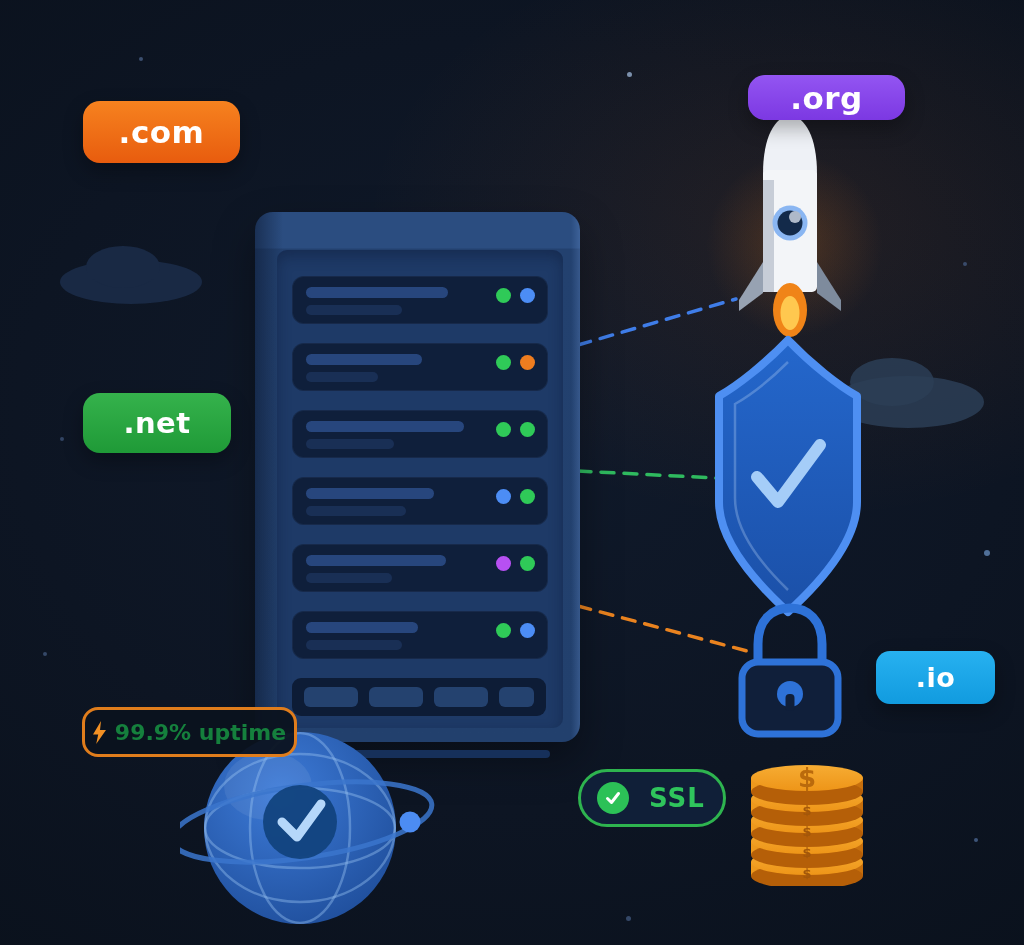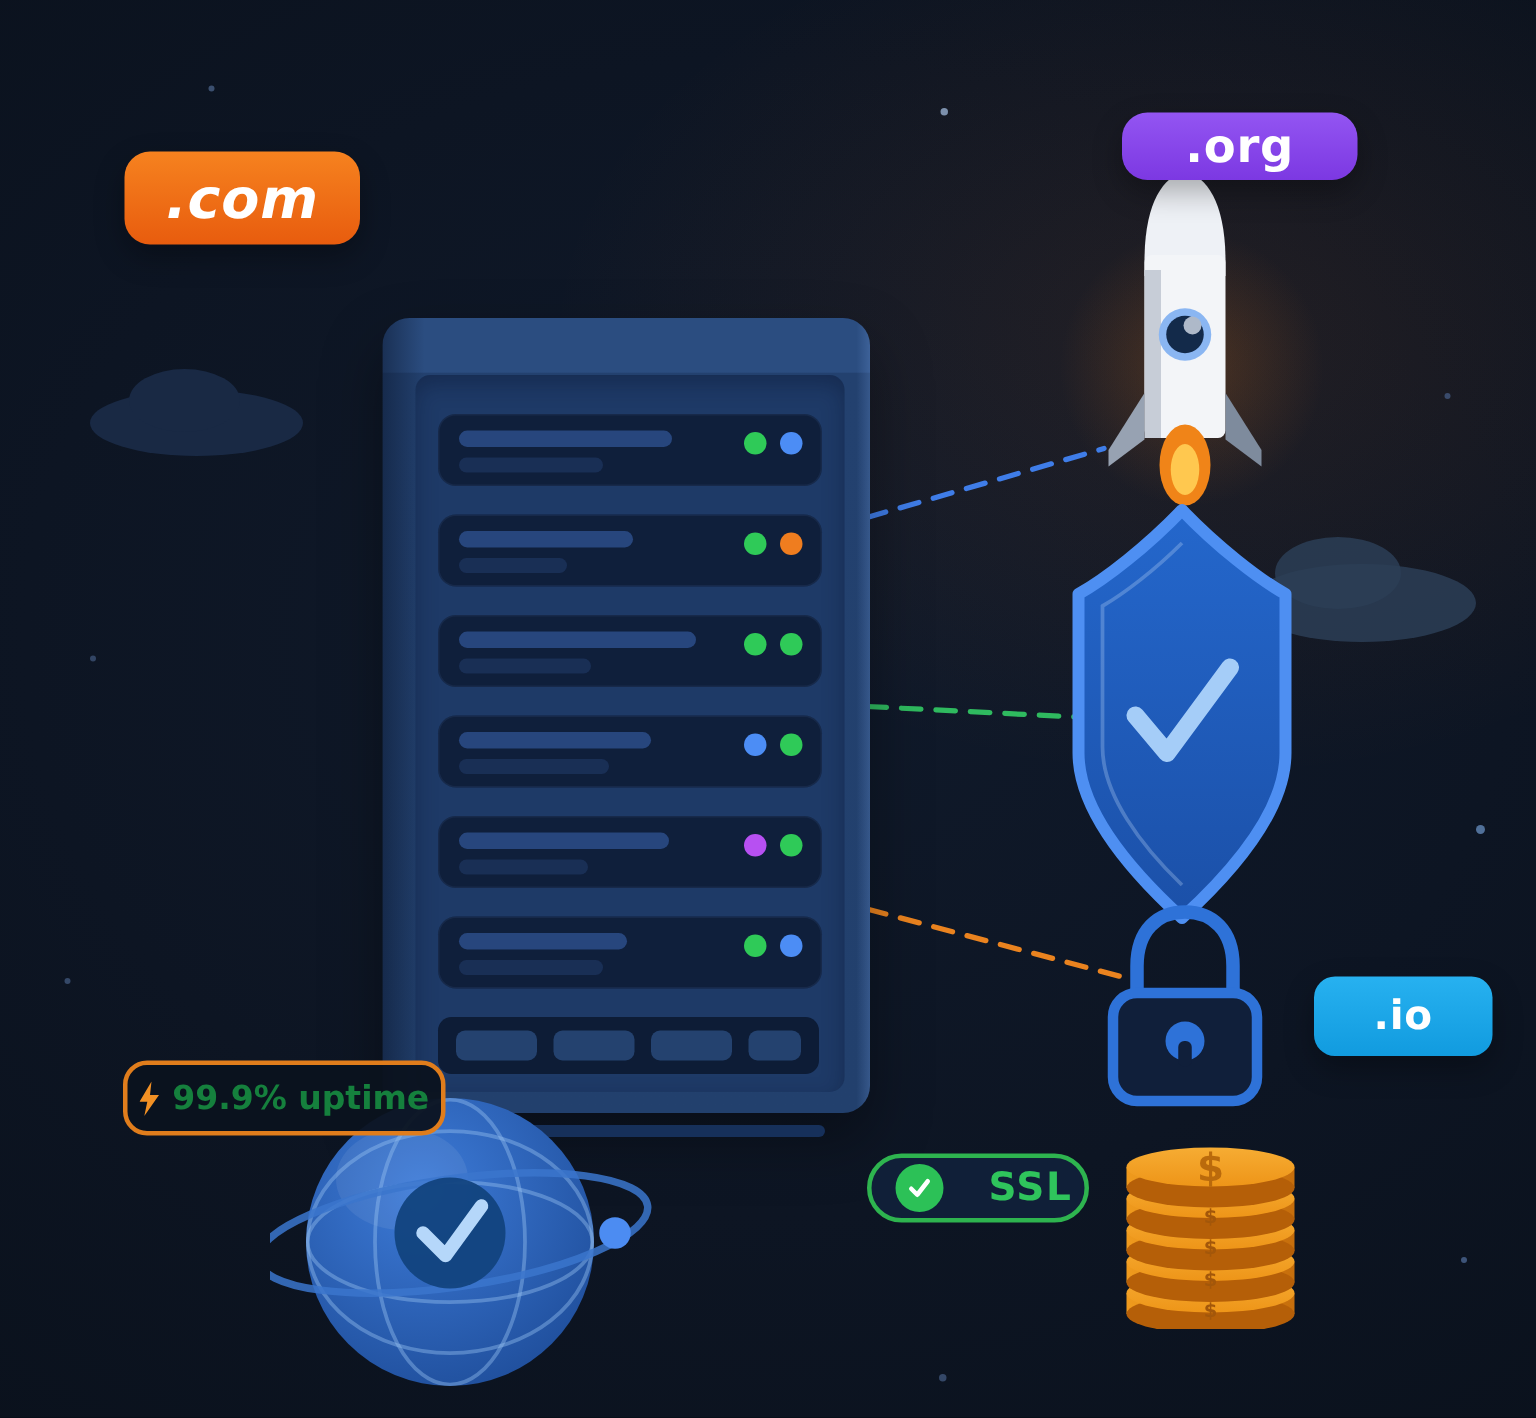--- a/index.html
+++ b/index.html
@@ -49,22 +49,22 @@
   .srv-row .dot{width:15px;height:15px;border-radius:50%;}
   #server-footer{position:absolute;left:37px;top:466px;width:254px;height:38px;border-radius:9px;
     background:#0d1c36;display:flex;align-items:center;gap:11px;padding:0 12px;box-sizing:border-box;}
   #server-footer .slot{height:20px;border-radius:6px;background:#24426f;}
   #server-underline{position:absolute;left:302px;top:750px;width:248px;height:8px;border-radius:4px;
     background:#16305a;z-index:3;}
 
   
   .badge{position:absolute;display:flex;align-items:center;justify-content:center;
     color:#ffffff;font-weight:bold;z-index:6;letter-spacing:.5px;}
-  #badge-com{left:83px;top:101px;width:157px;height:62px;border-radius:17px;font-size:37px;
-    background:linear-gradient(180deg,#f6821f,#e85c0e);box-shadow:0 8px 20px rgba(0,0,0,.3);font-style:italic;}
+  #badge-com{left:83px;top:101px;width:157px;height:62px;border-radius:17px;font-size:31px;
+    background:linear-gradient(180deg,#f6821f,#e85c0e);box-shadow:0 8px 20px rgba(0,0,0,.3);}
   #badge-org{left:748px;top:75px;width:157px;height:45px;border-radius:17px;font-size:31px;
     background:linear-gradient(180deg,#9355f2,#7c38e2);box-shadow:0 8px 20px rgba(0,0,0,.3);}
   #badge-net{left:83px;top:393px;width:148px;height:60px;border-radius:17px;font-size:29px;
     background:linear-gradient(180deg,#35b24c,#1f9a37);box-shadow:0 8px 20px rgba(0,0,0,.3);}
   #badge-io{left:848px;top:651px;width:119px;height:53px;border-radius:14px;font-size:27px;
     background:linear-gradient(180deg,#27b1f0,#119bdf);box-shadow:0 8px 20px rgba(0,0,0,.3);margin-left:28px;}
 
   
   .art{position:absolute;z-index:4;}
   #rocket{left:725px;top:114px;z-index:3;}
@@ -73,23 +73,23 @@
   #globe{left:180px;top:724px;z-index:5;}
   #coins{left:746px;top:756px;}
 
   
   #uptime-badge{position:absolute;left:82px;top:707px;width:215px;height:50px;z-index:6;
     border:3px solid #e07d1c;border-radius:16px;background:rgba(11,18,30,.94);
     display:flex;align-items:center;justify-content:center;gap:9px;box-sizing:border-box;}
   #uptime-badge .txt{color:#15803d;font-weight:bold;font-size:22px;}
 
   
-  #ssl-badge{position:absolute;left:578px;top:769px;width:148px;height:46px;z-index:4;
+  #ssl-badge{position:absolute;left:578px;top:769px;width:148px;height:58px;z-index:4;
     border:3px solid #2eb44f;border-radius:29px;background:#101f38;
-    display:flex;align-items:center;box-sizing:border-box;padding-left:16px;gap:30px;}
+    display:flex;align-items:center;box-sizing:border-box;padding-left:16px;gap:20px;}
   #ssl-check{width:32px;height:32px;border-radius:50%;background:#2cc157;
     display:flex;align-items:center;justify-content:center;}
   #ssl-badge .txt{color:#2fc45c;font-weight:bold;font-size:26px;letter-spacing:1px;}
 </style>
 </head>
 <body>
 
 <div id="canvas">
 
   <div class="layer">
@@ -280,20 +280,23 @@
       <text x="61" y="31" text-anchor="middle" font-size="26" font-weight="bold" fill="#ba6a0c">$</text>
     </g>
   </svg>
 
   <div class="badge" id="badge-com">
     <span>.com</span>
   </div>
   <div class="badge" id="badge-org">
     <span>.org</span>
   </div>
+  <div class="badge" id="badge-net">
+    <span>.net</span>
+  </div>
   <div class="badge" id="badge-io">
     <span>.io</span>
   </div>
 
   <div id="uptime-badge">
     <svg width="13" height="23" viewBox="0 0 13 23">
       <polygon points="8,0 0,13.5 5.2,13.5 3.2,23 13,9 7,9" fill="#f29024"></polygon>
     </svg>
     <span class="txt">99.9% uptime</span>
   </div>

